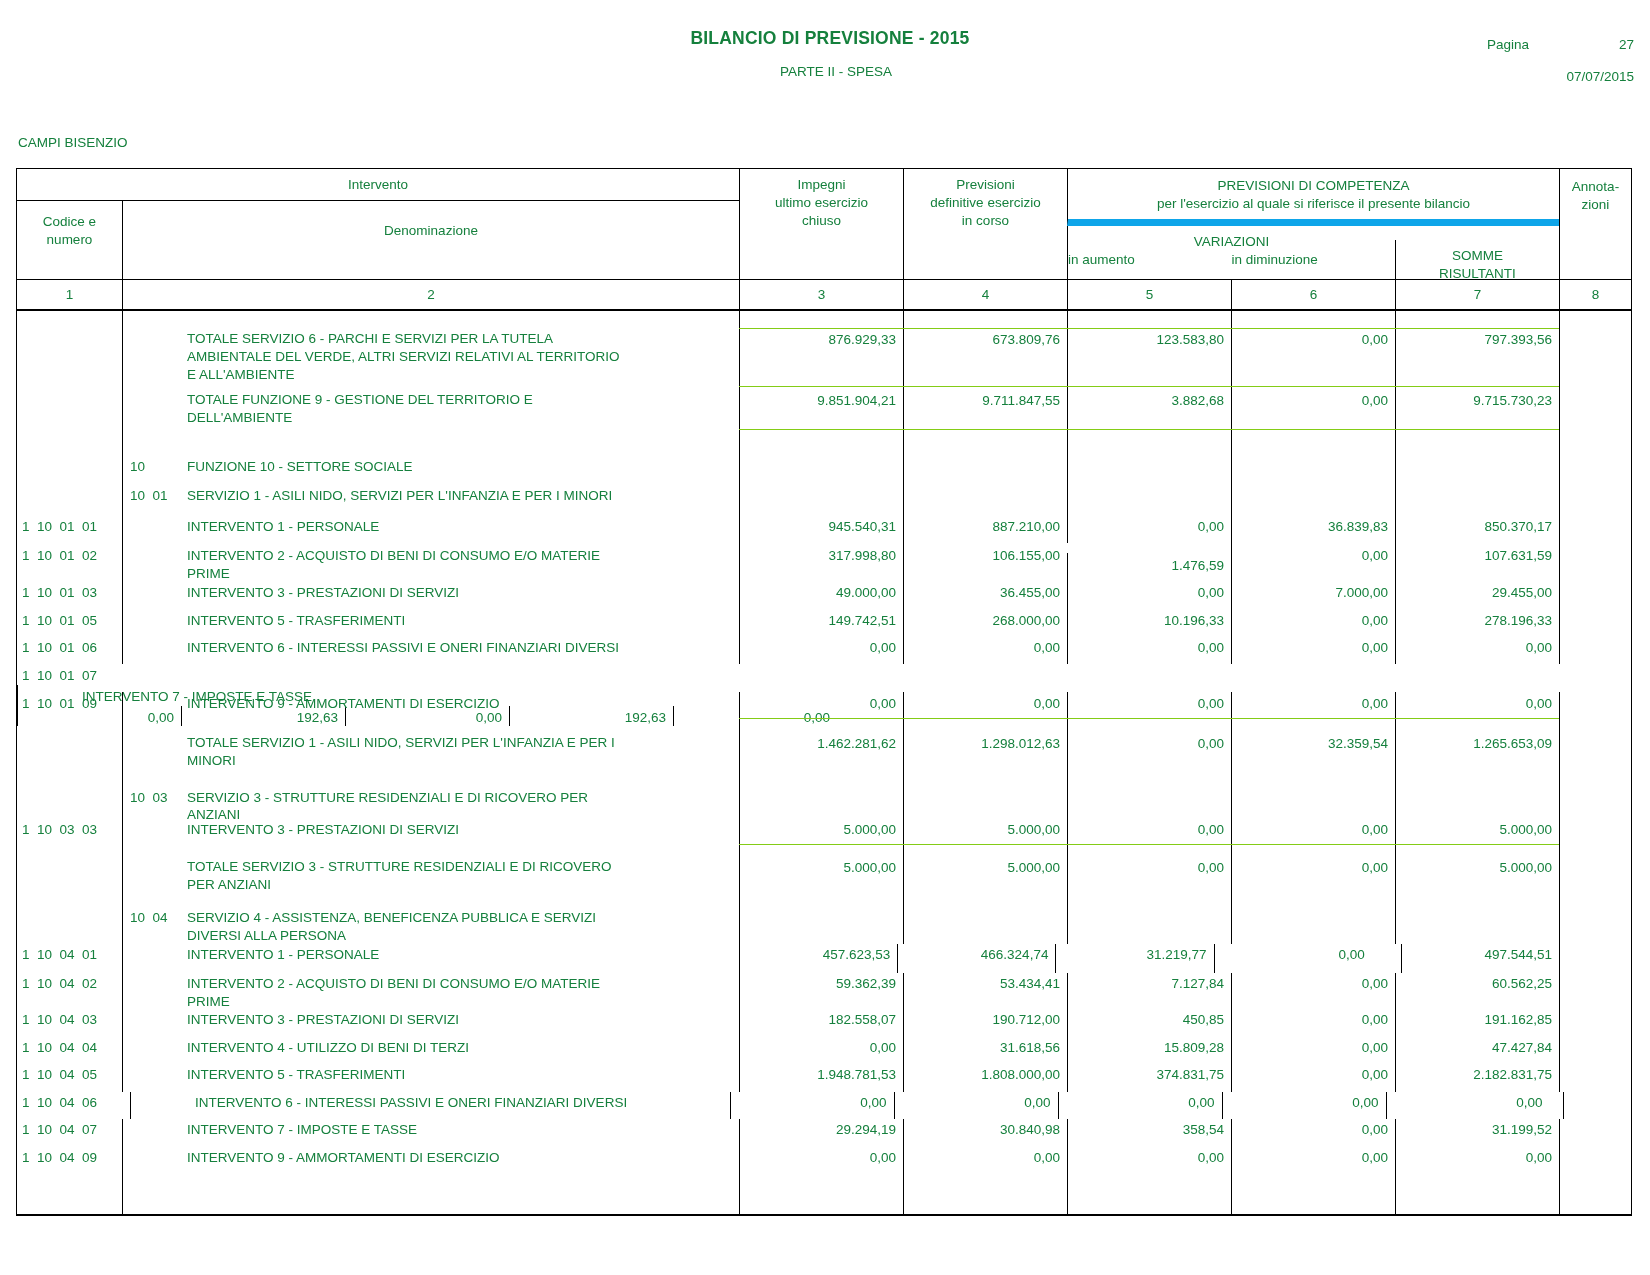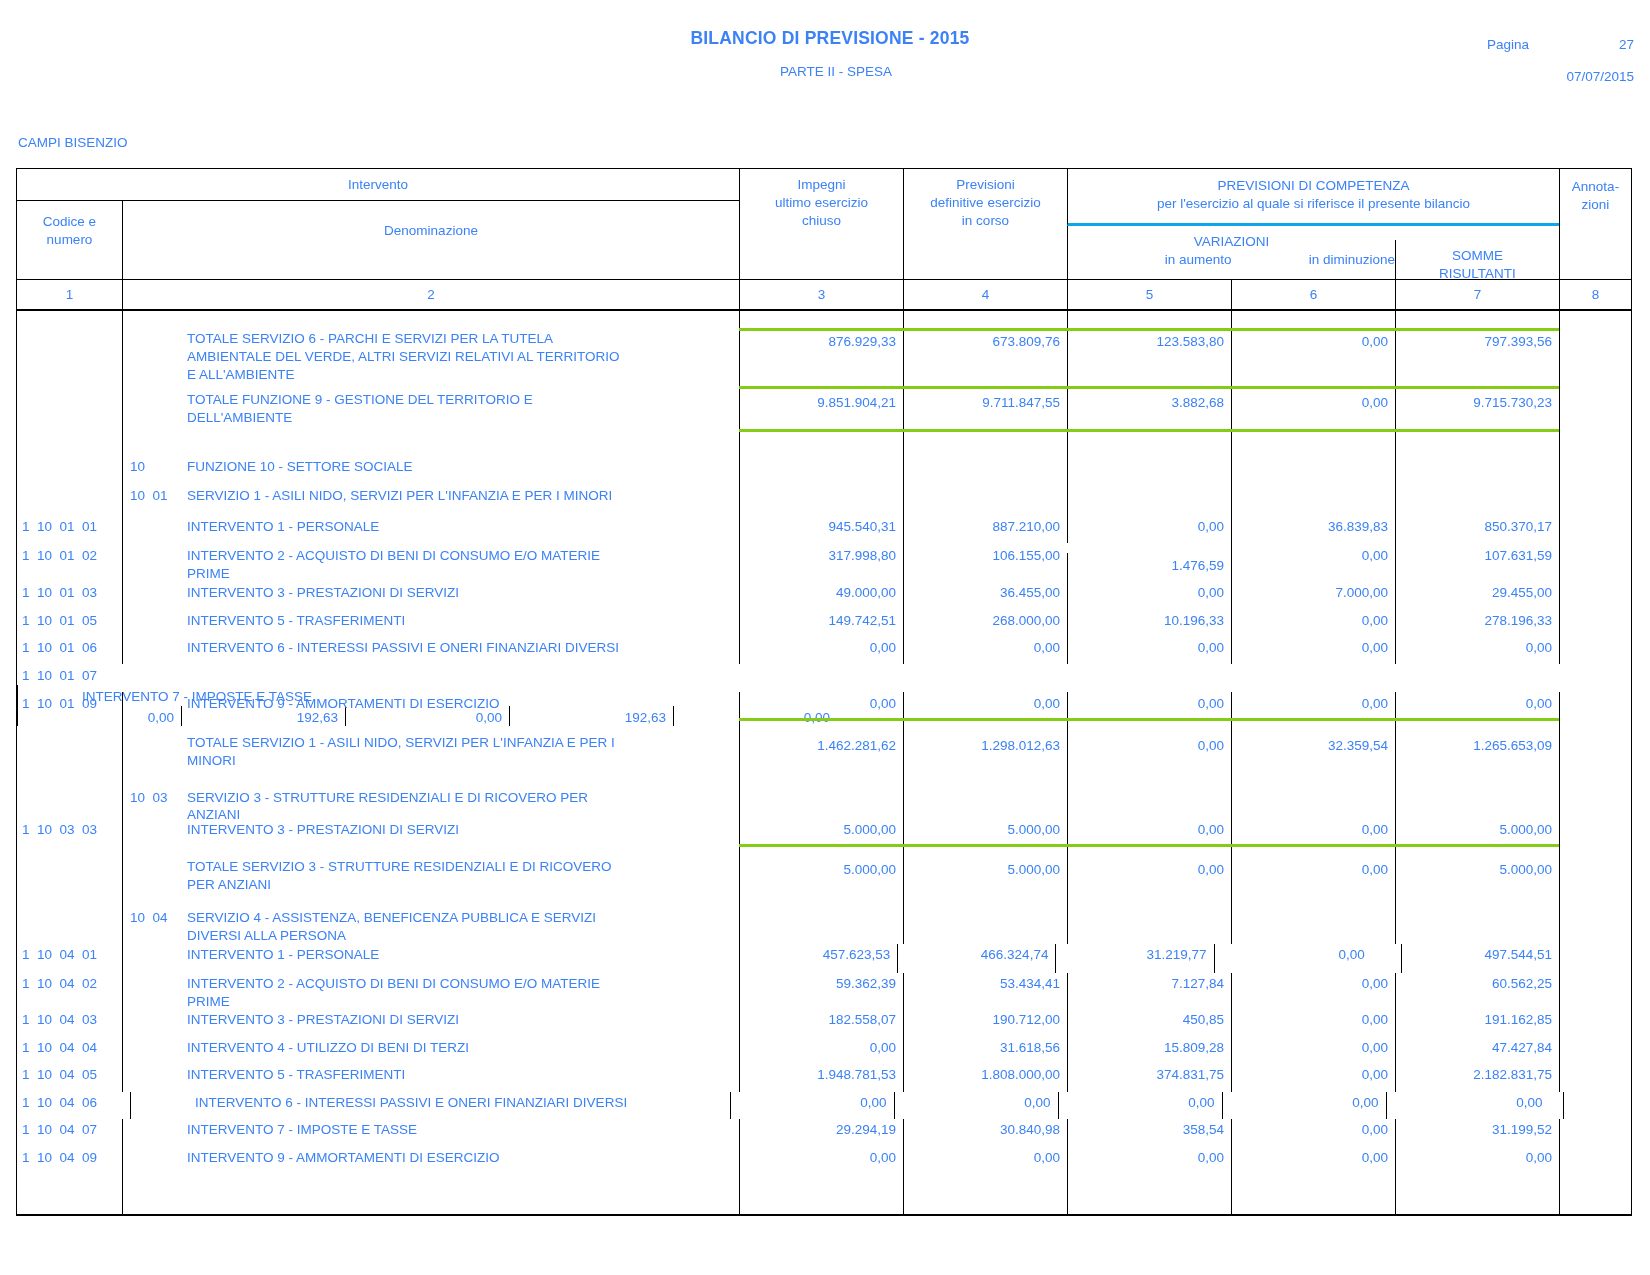--- a/index.html
+++ b/index.html
@@ -1,54 +1,54 @@
 <!DOCTYPE html>
 <html><head>
 <meta charset="utf-8">
 <style>
   html,body{margin:0;padding:0;background:#fff;}
   *{box-sizing:border-box;}
-  .page{position:relative;width:1650px;height:1275px;background:#fff;color:#3b82f6;
+  .page{position:relative;width:1650px;height:1275px;background:#fff;color:#15803d;
         font-family:"Liberation Sans","DejaVu Sans",sans-serif;font-size:13.5px;overflow:hidden;}
   
   .doc-title{position:absolute;left:0;top:28px;width:1660px;text-align:center;
              font-size:17.5px;font-weight:bold;letter-spacing:.2px;}
   .doc-subtitle{position:absolute;left:0;top:64px;width:1672px;text-align:center;font-size:13.5px;}
   .pagina-label{position:absolute;left:1487px;top:37px;}
   .pagina-num{position:absolute;right:16px;top:37px;width:60px;text-align:right;}
   .doc-date{position:absolute;right:16px;top:69px;width:140px;text-align:right;}
   .entity{position:absolute;left:18px;top:135px;}
   
   .btable{position:absolute;left:16px;top:168px;width:1616px;
           border:1px solid #000;border-bottom:2px solid #000;}
   .thead{position:relative;height:142px;border-bottom:2px solid #000;}
   .hcell{position:absolute;text-align:center;line-height:18px;}
   .bl{border-left:1px solid #000;}
   .h-intervento{left:0;top:0;width:722px;height:32px;border-bottom:1px solid #000;padding-top:7px;}
   .h-codice{left:0;top:32px;width:105px;height:78px;padding-top:12px;}
   .h-denominazione{left:105px;top:32px;width:617px;height:78px;padding-top:21px;}
   .h-impegni{left:722px;top:0;width:164px;height:110px;padding-top:7px;}
   .h-previsioni{left:886px;top:0;width:164px;height:110px;padding-top:7px;}
-  .h-competenza{left:1050px;top:0;width:492px;height:57px;border-bottom:3px solid #0ea5e9;padding-top:8px;}
+  .h-competenza{left:1050px;top:0;width:492px;height:57px;border-bottom:7px solid #0ea5e9;padding-top:8px;}
   .h-variazioni{left:1050px;top:57px;width:328px;height:53px;padding-top:7px;}
   .h-vsub{display:flex;}
-  .h-vsub span{width:164px;text-align:right;}
+  .h-vsub span{width:164px;text-align:left;}
   .h-somme{left:1378px;top:71px;width:164px;height:53px;padding-top:7px;}
   .h-annotazioni{left:1542px;top:0;width:72px;height:110px;padding-top:9px;}
   .h-numrow{left:0;top:110px;width:1614px;height:32px;display:flex;border-top:1px solid #000;}
   .h-numrow span{display:block;height:32px;line-height:29px;text-align:center;}
   
   .tbody{position:relative;}
   .row{display:flex;width:1614px;overflow:visible;}
   .c-code{width:105px;padding-left:5px;white-space:pre;line-height:18px;}
   .c-den{width:617px;border-left:1px solid #000;display:flex;}
   .c-code2{width:64px;padding-left:7px;white-space:pre;line-height:18px;}
   .c-dlines{flex:1;padding-right:8px;line-height:18px;}
   .c-nums{width:820px;display:flex;}
-  .c-nums.line-above{border-top:3px solid #84cc16;}
+  .c-nums.line-above{border-top:1px solid #84cc16;}
   .c-num{width:164px;border-left:1px solid #000;text-align:right;padding-right:7px;
          white-space:nowrap;line-height:17px;}
   .c-ann{width:72px;border-left:1px solid #000;}
 </style>
 </head>
 <body>
 
 <div class="page">
 
   <div class="doc-title">BILANCIO DI PREVISIONE - 2015</div>

